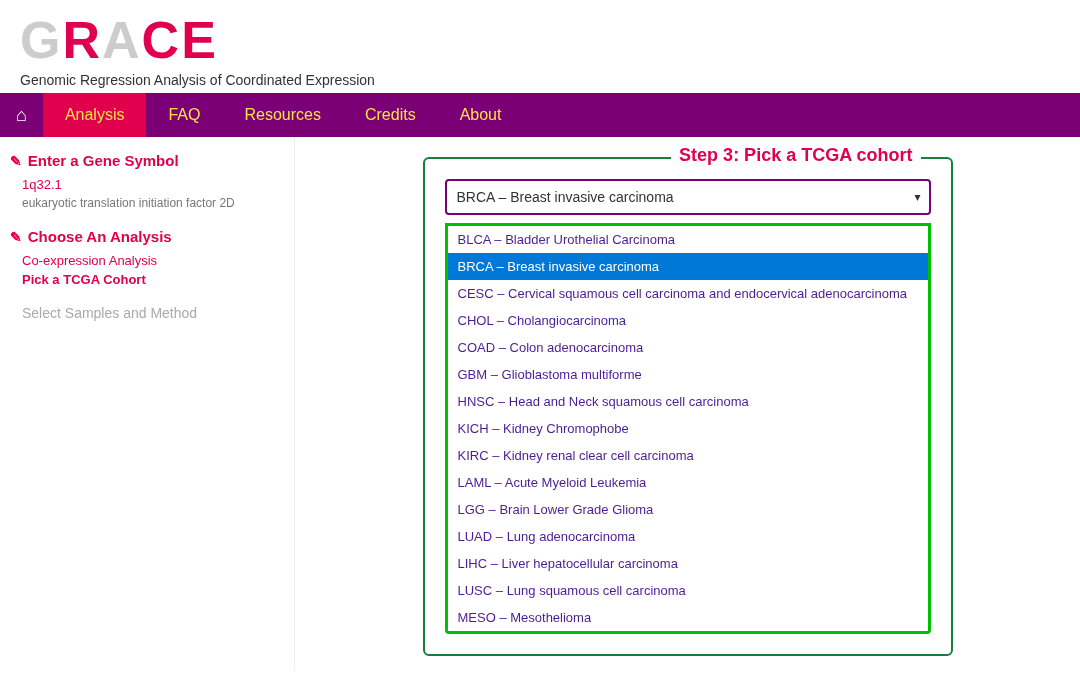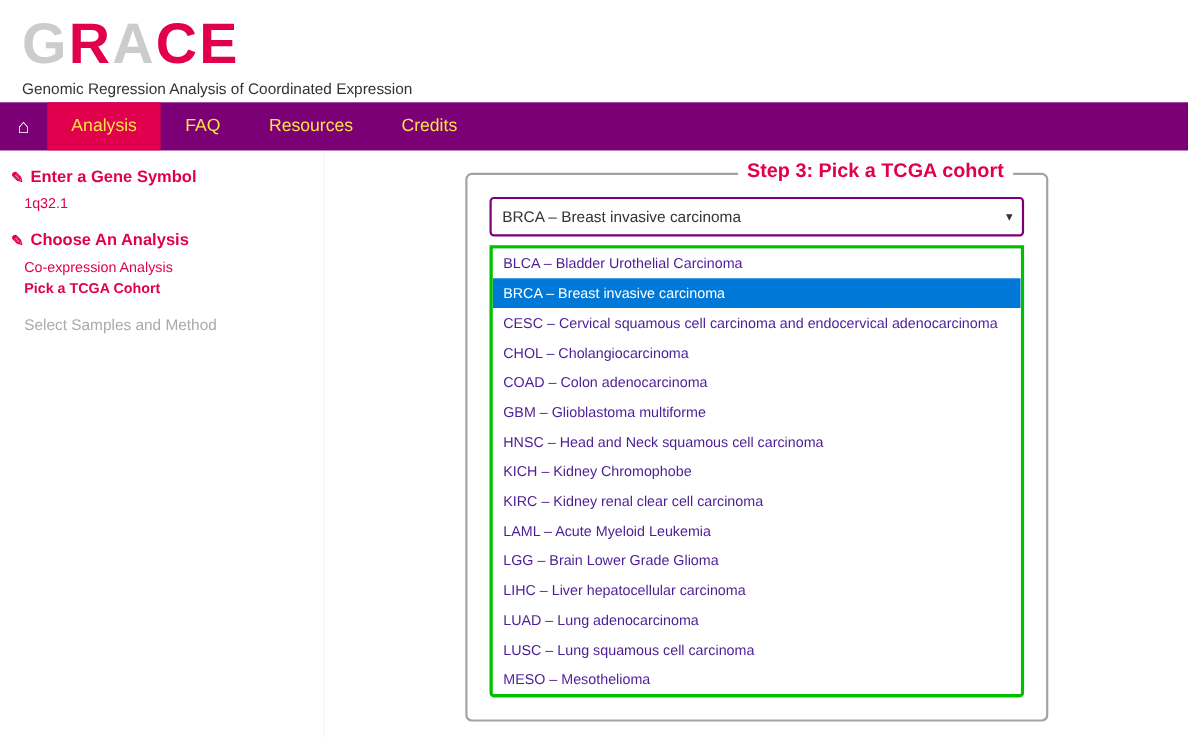--- a/index.html
+++ b/index.html
@@ -30,21 +30,21 @@
     .sidebar-section-title { color: #e0004d; font-size: 15px; font-weight: bold; margin-bottom: 8px; display: flex; align-items: center; gap: 6px; }
     .sidebar-pencil { color: #e0004d; font-size: 14px; }
     .sidebar-item { color: #e0004d; font-size: 13px; margin-left: 12px; margin-bottom: 4px; cursor: pointer; }
     .sidebar-item.active { font-weight: bold; color: #e0004d; }
     .sidebar-sub { color: #777; font-size: 12px; margin-left: 12px; margin-bottom: 4px; }
     .sidebar-section { margin-bottom: 18px; }
     .sidebar-section-gray { color: #aaa; font-size: 14px; margin-left: 12px; margin-top: 14px; }
 
     
     .content { flex: 1; padding: 20px 30px; background: #fff; }
-    .step-box { border: 2px solid #a3a3a3; border-radius: 6px; padding: 20px; position: relative; max-width: 530px; margin: 0 auto; }
+    .step-box { border: 2px solid #15803d; border-radius: 6px; padding: 20px; position: relative; max-width: 530px; margin: 0 auto; }
     .step-label { position: absolute; top: -14px; right: 30px; background: #fff; padding: 0 8px; color: #e0004d; font-size: 18px; font-weight: bold; }
 
     
     .select-wrapper { position: relative; margin-bottom: 8px; }
     .select-main { width: 100%; padding: 8px 30px 8px 10px; font-size: 14px; border: 2px solid #7b0075; border-radius: 4px; appearance: none; background: #fff; color: #333; cursor: pointer; }
     .select-arrow { position: absolute; right: 10px; top: 50%; transform: translateY(-50%); color: #333; font-size: 12px; pointer-events: none; }
 
     
     .dropdown-list { border: 3px solid #00c000; border-radius: 0 0 4px 4px; overflow: hidden; position: relative; }
     .dropdown-scroll { max-height: 410px; overflow-y: scroll; background: #fff; }
@@ -65,31 +65,33 @@
   </div>
   <div class="subtitle">Genomic Regression Analysis of Coordinated Expression</div>
 </div>
 
 <nav class="nav">
   <div class="nav-home">⌂</div>
   <a class="nav-item active">Analysis</a>
   <a class="nav-item">FAQ</a>
   <a class="nav-item">Resources</a>
   <a class="nav-item">Credits</a>
+  <a class="nav-item">About</a>
 </nav>
 
 <div class="main">
 
   <div class="sidebar">
     <div class="sidebar-section">
       <div class="sidebar-section-title">
         <span class="sidebar-pencil">✎</span>
         <span>Enter a Gene Symbol</span>
       </div>
       <div class="sidebar-item">1q32.1</div>
+      <div class="sidebar-sub">eukaryotic translation initiation factor 2D</div>
     </div>
 
     <div class="sidebar-section">
       <div class="sidebar-section-title">
         <span class="sidebar-pencil">✎</span>
         <span>Choose An Analysis</span>
       </div>
       <div class="sidebar-item">Co-expression Analysis</div>
       <div class="sidebar-item active">Pick a TCGA Cohort</div>
     </div>
@@ -115,22 +117,22 @@
             <div class="dropdown-item selected">BRCA – Breast invasive carcinoma</div>
             <div class="dropdown-item">CESC – Cervical squamous cell carcinoma and endocervical adenocarcinoma</div>
             <div class="dropdown-item">CHOL – Cholangiocarcinoma</div>
             <div class="dropdown-item">COAD – Colon adenocarcinoma</div>
             <div class="dropdown-item">GBM – Glioblastoma multiforme</div>
             <div class="dropdown-item">HNSC – Head and Neck squamous cell carcinoma</div>
             <div class="dropdown-item">KICH – Kidney Chromophobe</div>
             <div class="dropdown-item">KIRC – Kidney renal clear cell carcinoma</div>
             <div class="dropdown-item">LAML – Acute Myeloid Leukemia</div>
             <div class="dropdown-item">LGG – Brain Lower Grade Glioma</div>
+            <div class="dropdown-item">LUAD – Lung adenocarcinoma</div>
             <div class="dropdown-item">LIHC – Liver hepatocellular carcinoma</div>
-            <div class="dropdown-item">LUAD – Lung adenocarcinoma</div>
             <div class="dropdown-item">LUSC – Lung squamous cell carcinoma</div>
             <div class="dropdown-item">MESO – Mesothelioma</div>
           </div>
       </div>
     </div>
   </div>
 
 </div>
 
 </body></html>

